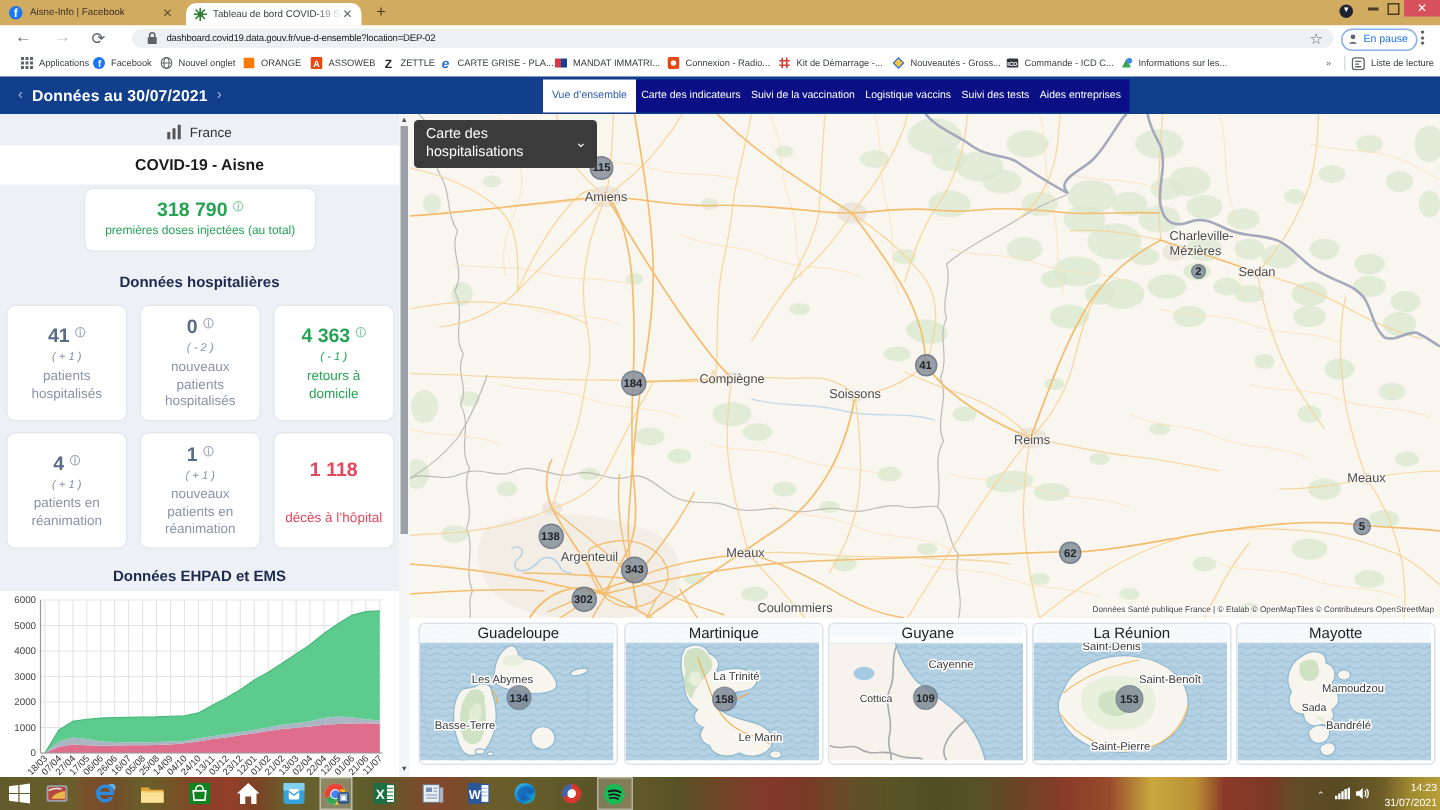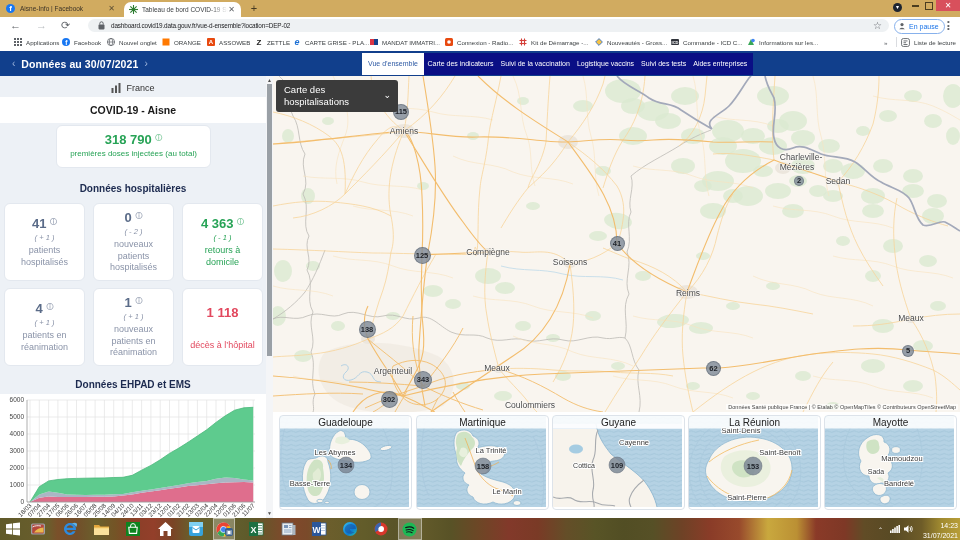--- a/index.html
+++ b/index.html
@@ -620,23 +620,23 @@
     <div class="citylab" style="left:565px;top:105px;">Sedan</div>
     <div class="citylab" style="left:215px;top:176px;">Compiègne</div>
     <div class="citylab" style="left:297px;top:186px;">Soissons</div>
     <div class="citylab" style="left:415px;top:217px;">Reims</div>
     <div class="citylab" style="left:224px;top:292px;">Meaux</div>
     <div class="citylab" style="left:120px;top:295px;">Argenteuil</div>
     <div class="citylab" style="left:257px;top:329px;">Coulommiers</div>
     <div class="citylab" style="left:638px;top:242px;">Meaux</div>
     <div class="abs" style="left:120px;top:28px;width:16px;height:16px;border-radius:50%;background:rgba(125,136,150,.8);border:1px solid rgba(96,106,118,.6);box-sizing:border-box;color:#20242b;font-size:7.5px;font-weight:bold;text-align:center;line-height:14px;">115</div>
     <div class="abs" style="left:521px;top:100px;width:10px;height:10px;border-radius:50%;background:rgba(125,136,150,.8);border:1px solid rgba(96,106,118,.6);box-sizing:border-box;color:#20242b;font-size:7.5px;font-weight:bold;text-align:center;line-height:8px;">2</div>
-    <div class="abs" style="left:140.5px;top:170.5px;width:17.0px;height:17.0px;border-radius:50%;background:rgba(125,136,150,.8);border:1px solid rgba(96,106,118,.6);box-sizing:border-box;color:#20242b;font-size:7.5px;font-weight:bold;text-align:center;line-height:15.0px;">125</div>
+    <div class="abs" style="left:140.5px;top:170.5px;width:17.0px;height:17.0px;border-radius:50%;background:rgba(125,136,150,.8);border:1px solid rgba(96,106,118,.6);box-sizing:border-box;color:#20242b;font-size:7.5px;font-weight:bold;text-align:center;line-height:15.0px;">184</div>
     <div class="abs" style="left:336.5px;top:159.5px;width:15.0px;height:15.0px;border-radius:50%;background:rgba(125,136,150,.8);border:1px solid rgba(96,106,118,.6);box-sizing:border-box;color:#20242b;font-size:7.5px;font-weight:bold;text-align:center;line-height:13.0px;">41</div>
-    <div class="abs" style="left:85.5px;top:245px;width:17.0px;height:17.0px;border-radius:50%;background:rgba(125,136,150,.8);border:1px solid rgba(96,106,118,.6);box-sizing:border-box;color:#20242b;font-size:7.5px;font-weight:bold;text-align:center;line-height:15.0px;">138</div>
+    <div class="abs" style="left:85.5px;top:273px;width:17.0px;height:17.0px;border-radius:50%;background:rgba(125,136,150,.8);border:1px solid rgba(96,106,118,.6);box-sizing:border-box;color:#20242b;font-size:7.5px;font-weight:bold;text-align:center;line-height:15.0px;">138</div>
     <div class="abs" style="left:141px;top:295px;width:18px;height:18px;border-radius:50%;background:rgba(125,136,150,.8);border:1px solid rgba(96,106,118,.6);box-sizing:border-box;color:#20242b;font-size:7.5px;font-weight:bold;text-align:center;line-height:16px;">343</div>
     <div class="abs" style="left:125.5px;top:306.5px;width:32px;height:17.0px;border-radius:50%;background:rgba(125,136,150,.8);border:1px solid rgba(96,106,118,.6);box-sizing:border-box;color:#20242b;font-size:7.5px;font-weight:bold;text-align:center;line-height:15.0px;margin-top:40px;">271</div>
     <div class="abs" style="left:107.5px;top:314.5px;width:17.0px;height:17.0px;border-radius:50%;background:rgba(125,136,150,.8);border:1px solid rgba(96,106,118,.6);box-sizing:border-box;color:#20242b;font-size:7.5px;font-weight:bold;text-align:center;line-height:15.0px;">302</div>
     <div class="abs" style="left:433px;top:284.5px;width:15.0px;height:15.0px;border-radius:50%;background:rgba(125,136,150,.8);border:1px solid rgba(96,106,118,.6);box-sizing:border-box;color:#20242b;font-size:7.5px;font-weight:bold;text-align:center;line-height:13.0px;">62</div>
     <div class="abs" style="left:629px;top:269px;width:12px;height:12px;border-radius:50%;background:rgba(125,136,150,.8);border:1px solid rgba(96,106,118,.6);box-sizing:border-box;color:#20242b;font-size:7.5px;font-weight:bold;text-align:center;line-height:10px;">5</div>
     <div class="attrib">Données Santé publique France | © Etalab © OpenMapTiles © Contributeurs OpenStreetMap</div>
   <div id="dropdown">
     <div class="dtext">Carte des<br>hospitalisations</div>
     <div class="dchv">⌄</div>
   </div>

